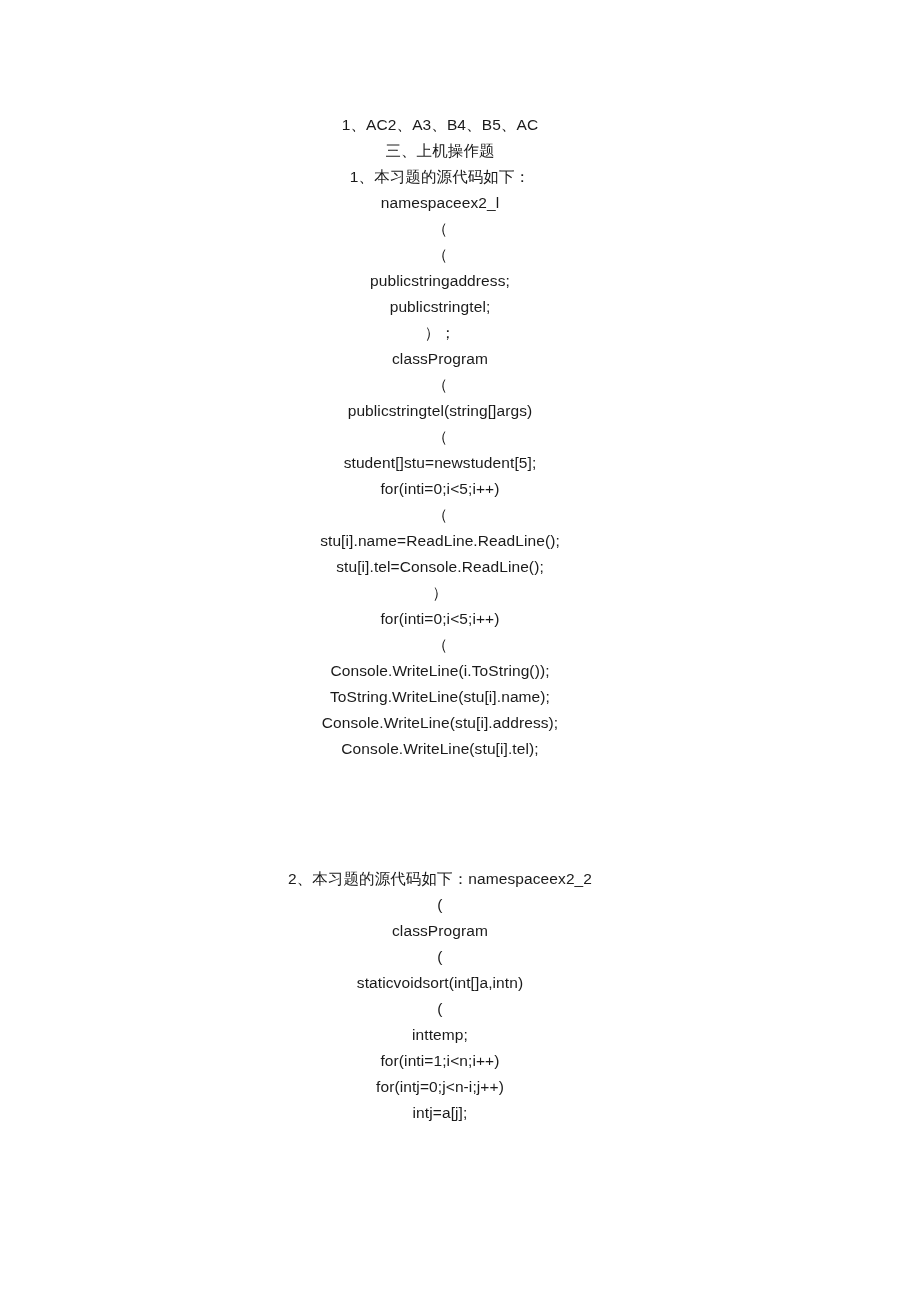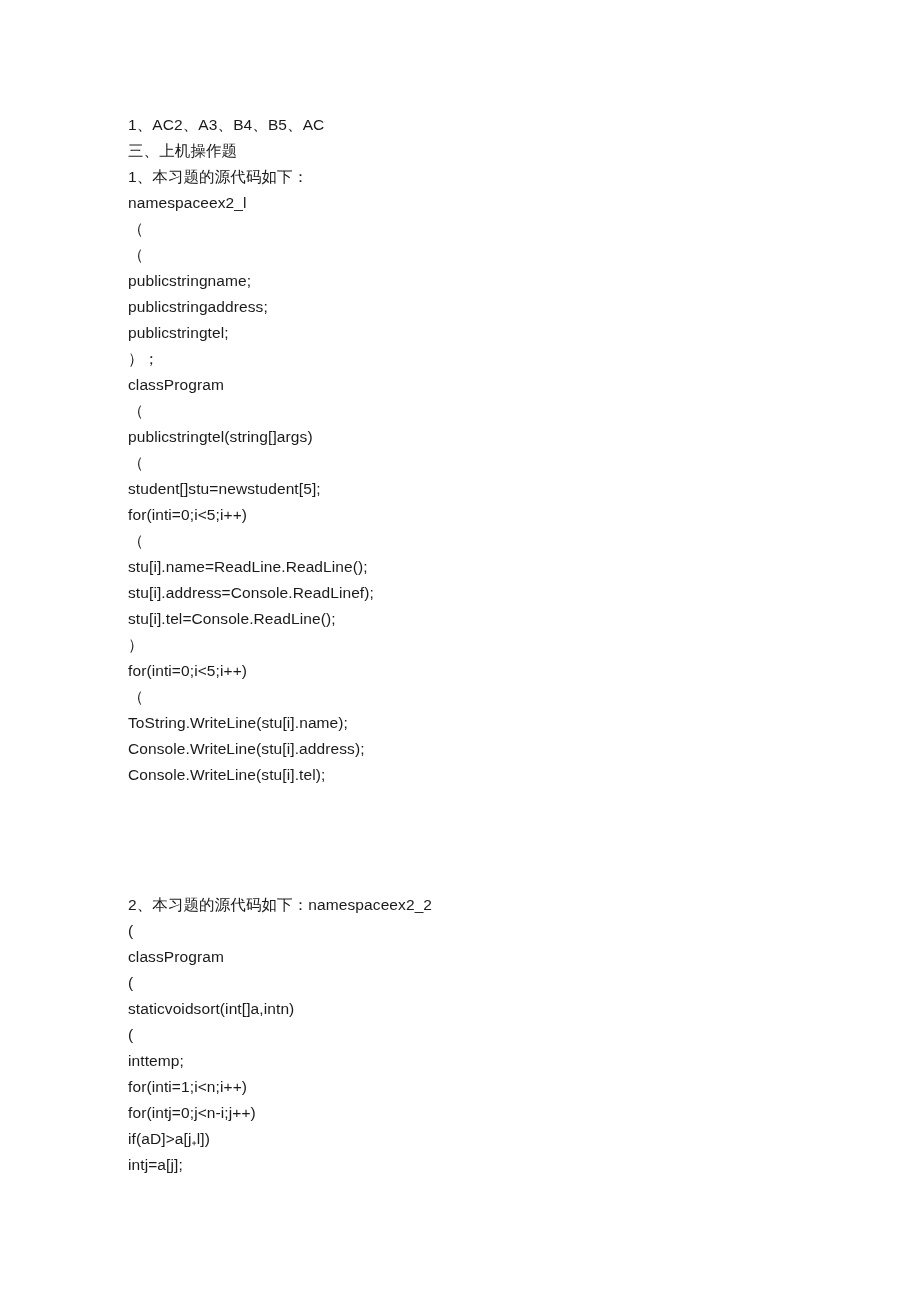--- a/index.html
+++ b/index.html
@@ -7,20 +7,21 @@
     background: #ffffff;
     font-family: "SimSun", "Microsoft YaHei", Arial, sans-serif;
     color: #1a1a1a;
   }
   .page {
     width: 752px;
     min-height: 1301px;
     box-sizing: border-box;
     padding: 112px 0 0 128px;
     background: #ffffff;
+    text-align: center;
   }
   .line {
     font-size: 15.5px;
     line-height: 26px;
     white-space: pre;
     letter-spacing: 0.1px;
   }
   .spacer {
     height: 26px;
   }
@@ -29,49 +30,47 @@
 <body>
 
 <div class="page">
   <div id="content">
       <div class="line">1、AC2、A3、B4、B5、AC</div>
       <div class="line">三、上机操作题</div>
       <div class="line">1、本习题的源代码如下：</div>
       <div class="line">namespaceex2_l</div>
       <div class="line">（</div>
       <div class="line">（</div>
-      <div class="line">publicstringname;</div>
       <div class="line">publicstringaddress;</div>
       <div class="line">publicstringtel;</div>
       <div class="line">）；</div>
       <div class="line">classProgram</div>
       <div class="line">（</div>
       <div class="line">publicstringtel(string[]args)</div>
       <div class="line">（</div>
       <div class="line">student[]stu=newstudent[5];</div>
       <div class="line">for(inti=0;i&lt;5;i++)</div>
       <div class="line">（</div>
       <div class="line">stu[i].name=ReadLine.ReadLine();</div>
-      <div class="line">stu[i].address=Console.ReadLinef);</div>
       <div class="line">stu[i].tel=Console.ReadLine();</div>
       <div class="line">）</div>
       <div class="line">for(inti=0;i&lt;5;i++)</div>
       <div class="line">（</div>
+      <div class="line">Console.WriteLine(i.ToString());</div>
       <div class="line">ToString.WriteLine(stu[i].name);</div>
       <div class="line">Console.WriteLine(stu[i].address);</div>
       <div class="line">Console.WriteLine(stu[i].tel);</div>
       <div class="spacer"></div>
       <div class="spacer"></div>
       <div class="spacer"></div>
       <div class="spacer"></div>
       <div class="line">2、本习题的源代码如下：namespaceex2_2</div>
       <div class="line">(</div>
       <div class="line">classProgram</div>
       <div class="line">(</div>
       <div class="line">staticvoidsort(int[]a,intn)</div>
       <div class="line">(</div>
       <div class="line">inttemp;</div>
       <div class="line">for(inti=1;i&lt;n;i++)</div>
       <div class="line">for(intj=0;j&lt;n-i;j++)</div>
-      <div class="line">if(aD]&gt;a[j₊l])</div>
       <div class="line">intj=a[j];</div>
     </div>
 </div>
 
 </body></html>

